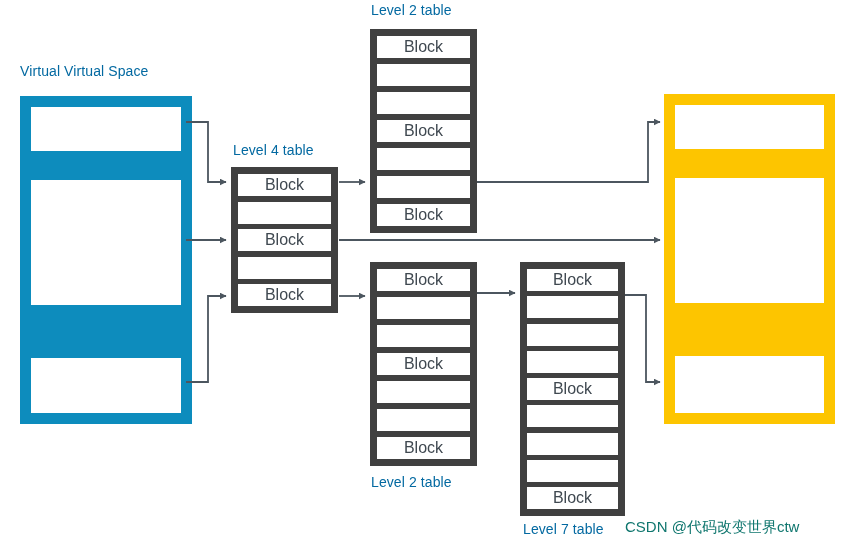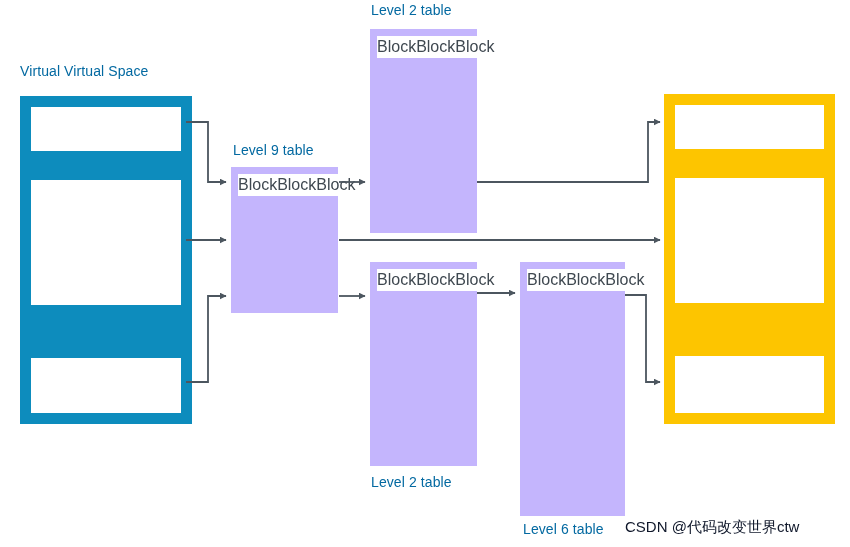--- a/index.html
+++ b/index.html
@@ -7,44 +7,44 @@
        font-family:"Liberation Sans","DejaVu Sans",sans-serif;}
   #stage{position:absolute;left:0;top:0;width:850px;height:547px;}
 
   .label{position:absolute;color:#0369a1;font-size:14px;white-space:nowrap;letter-spacing:.1px;}
 
   
   .space{position:absolute;}
   .space .hole{position:absolute;background:#ffffff;}
 
   
-  .table{position:absolute;background:#c4b5fd;box-sizing:border-box;
-         display:flex;flex-direction:row;justify-content:space-between;}
+  .table{position:absolute;background:#404040;box-sizing:border-box;
+         display:flex;flex-direction:column;justify-content:space-between;}
   .table .row{background:#ffffff;display:flex;align-items:center;justify-content:center;
               color:#3f4850;font-size:16px;line-height:1;}
 
   svg.wires{position:absolute;left:0;top:0;width:850px;height:547px;overflow:visible;}
 
-  .wm{position:absolute;color:#0f172a;font-size:15px;white-space:nowrap;}
+  .wm{position:absolute;color:#0f766e;font-size:15px;white-space:nowrap;}
 </style>
 </head>
 <body>
 
 <div id="stage">
 
   <div class="label" style="left:20px;top:63px;">Virtual Virtual Space</div>
 
 
-  <div class="label" style="left:233px;top:142px;">Level 9 table</div>
+  <div class="label" style="left:233px;top:142px;">Level 4 table</div>
 
   <div class="label" style="left:371px;top:2px;">Level 2 table</div>
 
   <div class="label" style="left:371px;top:474px;">Level 2 table</div>
 
-  <div class="label" style="left:523px;top:521px;">Level 6 table</div>
+  <div class="label" style="left:523px;top:521px;">Level 7 table</div>
 
   <div class="space" style="left:20px;top:96px;width:172px;height:328px;background:#0d8cbd;">
     <div class="hole" style="left:11px;top:11px;width:150px;height:44px;"></div>
     <div class="hole" style="left:11px;top:84px;width:150px;height:125px;"></div>
     <div class="hole" style="left:11px;top:262px;width:150px;height:55px;"></div>
   </div>
 
   <div class="space" style="left:664px;top:94px;width:171px;height:330px;background:#fdc500;">
     <div class="hole" style="left:11px;top:11px;width:149px;height:44px;"></div>
     <div class="hole" style="left:11px;top:84px;width:149px;height:125px;"></div>

